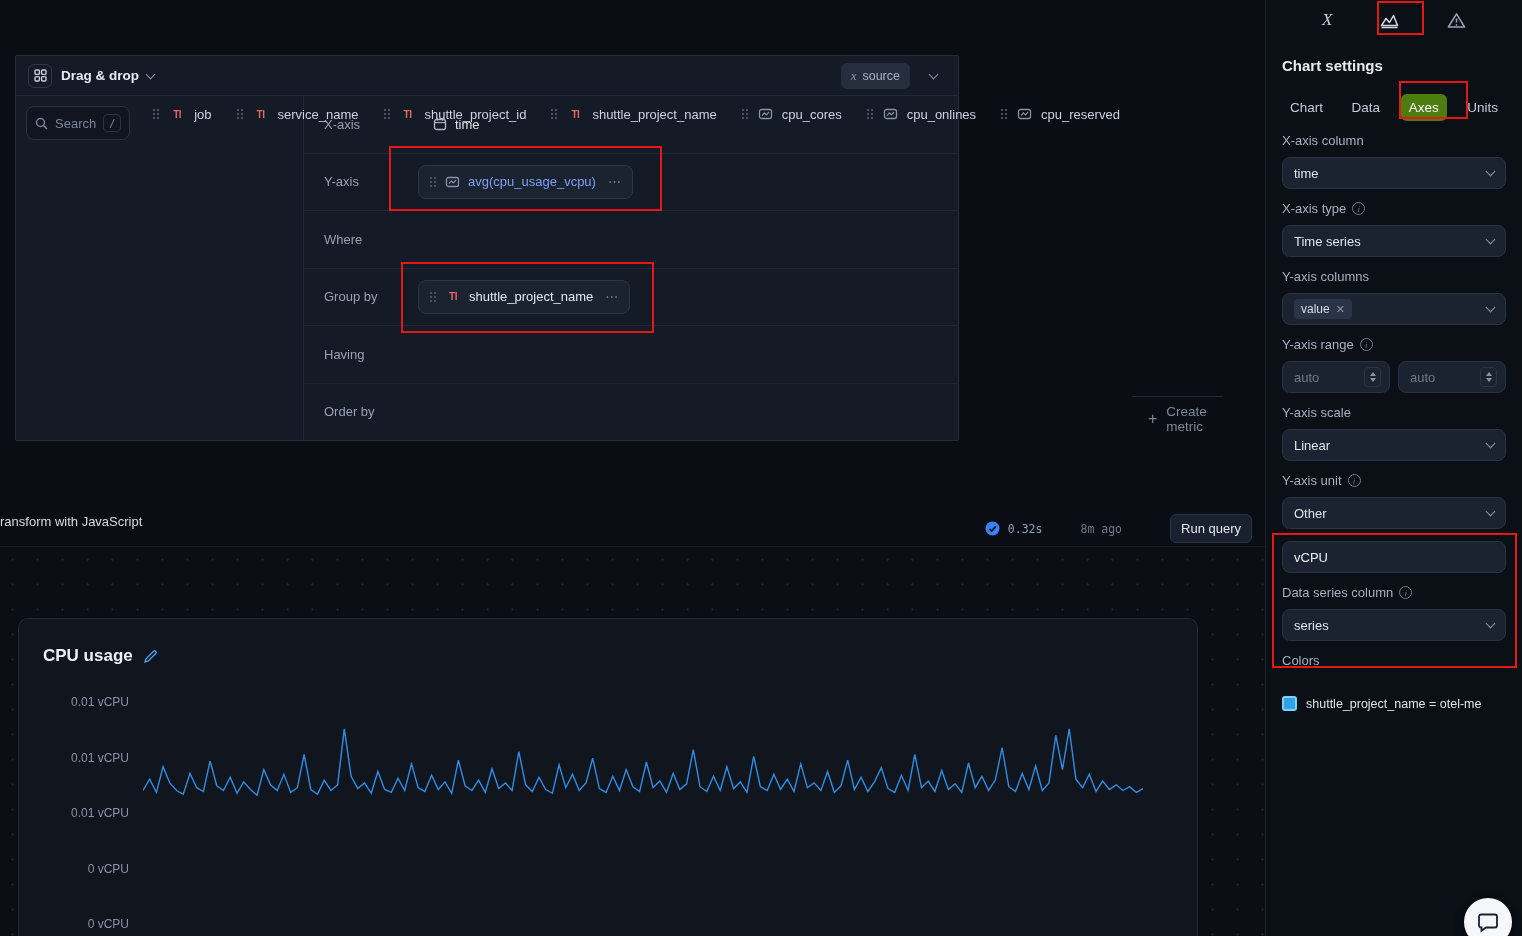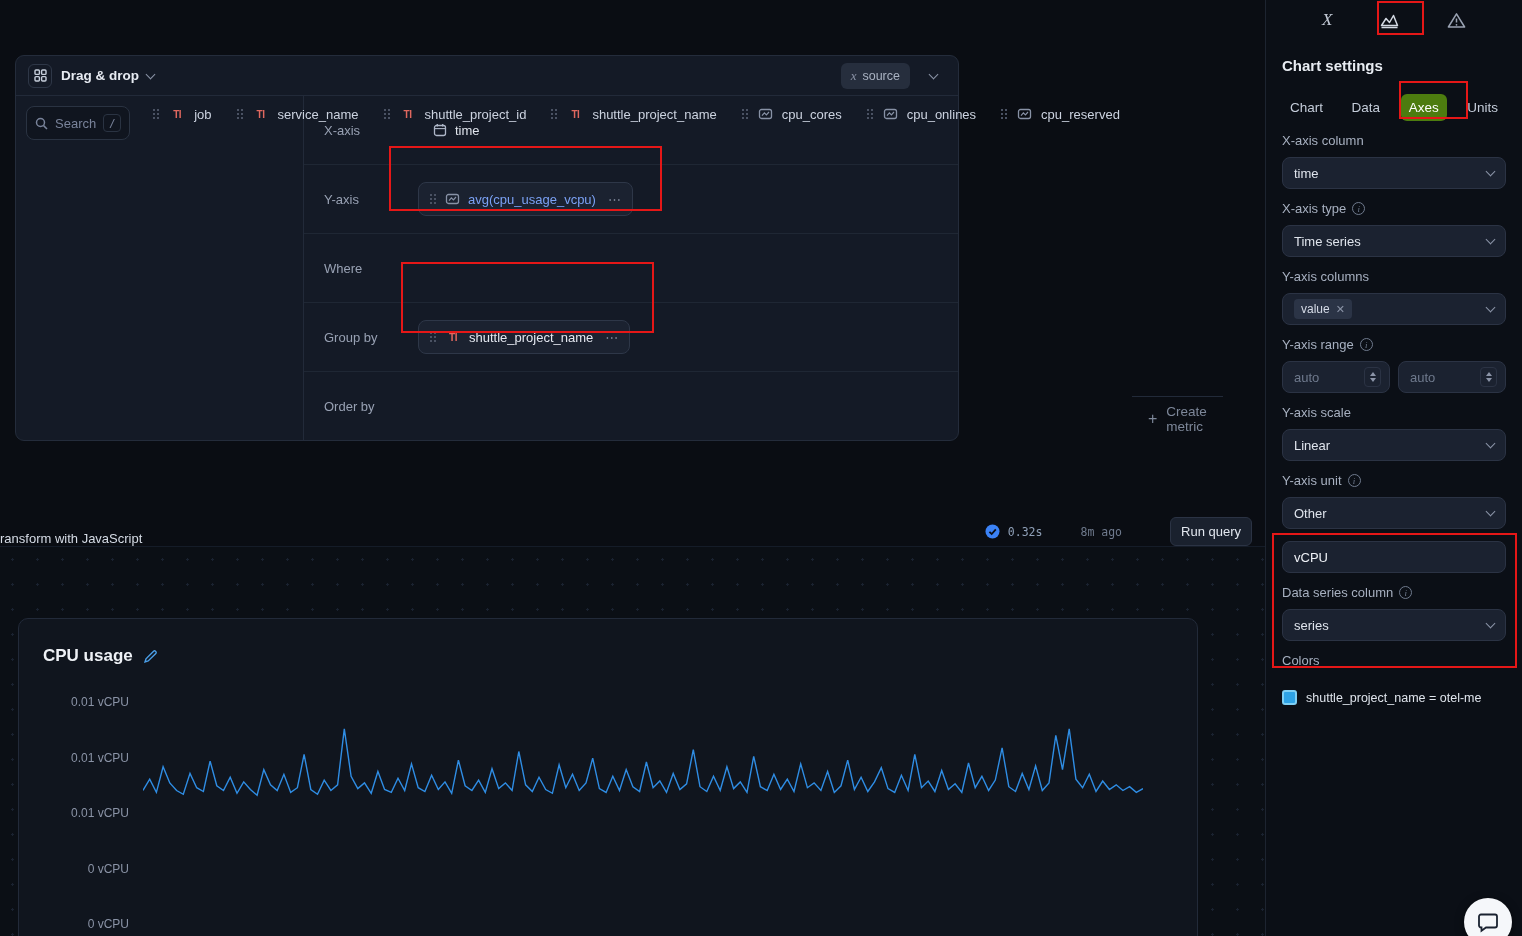--- a/index.html
+++ b/index.html
@@ -3,21 +3,21 @@
 <meta charset="utf-8">
 <style>
   * { margin:0; padding:0; box-sizing:border-box; }
   html,body { width:1522px; height:936px; overflow:hidden; background:#0a0d13;
     font-family:"Liberation Sans", sans-serif; color:#c9d1de; }
   .page { position:relative; width:1522px; height:936px; display:flex; }
   .main { position:relative; width:1265px; height:936px; }
 
   
   .builder-panel { position:absolute; left:15px; top:55px; width:944px; height:386px;
-    background:#141a26; border:1px solid #242c3b; border-radius:9px; display:flex; flex-direction:column; }
+    background:#141a26; border:1px solid #242c3b; border-radius:2px; display:flex; flex-direction:column; }
   .builder-header { height:40px; border-bottom:1px solid #222a39; display:flex; align-items:center; padding:0 12px; }
   .bh-icon { width:24px; height:24px; border:1px solid #2e3747; border-radius:6px; display:flex; align-items:center; justify-content:center; margin-right:9px; }
   .bh-title { font-size:13.5px; font-weight:bold; color:#e7ebf2; }
   .chev { width:7px; height:7px; border-right:1.6px solid #8b94a7; border-bottom:1.6px solid #8b94a7; transform:rotate(45deg); display:inline-block; margin-left:8px; margin-top:-3px; }
   .bh-right { margin-left:auto; display:flex; align-items:center; gap:10px; }
   .source-chip { background:#262e3d; border-radius:6px; height:26px; display:flex; align-items:center; padding:0 10px; gap:6px; cursor:pointer; }
   .source-x { font-family:"Liberation Serif", serif; font-style:italic; font-size:13px; color:#8b94a7; }
   .source-label { font-size:12.5px; color:#aab3c2; }
   .hdr-chev-btn { width:26px; height:26px; display:flex; align-items:center; justify-content:center; border-radius:6px; cursor:pointer; }
 
@@ -38,21 +38,21 @@
   .q-row { flex:1; display:flex; align-items:center; }
   .q-row + .q-row { border-top:1px solid #1f2734; }
   .q-label { width:114px; padding-left:20px; font-size:13px; color:#98a1b3; flex:none; }
   .q-plain { display:flex; align-items:center; gap:8px; margin-left:15px; font-size:13px; color:#dfe4ec; }
   .pill { display:flex; align-items:center; gap:8px; background:#1b2230; border:1px solid #2e3748; border-radius:8px; height:34px; padding:0 10px; cursor:pointer; }
   .pill-text-blue { font-size:13px; color:#7ba1f4; }
   .pill-text { font-size:13px; color:#e4e8f0; }
   .pill-menu { color:#8b94a7; font-size:13px; letter-spacing:1px; margin-left:4px; cursor:pointer; }
 
   
-  .toolbar { position:absolute; left:0; top:514px; width:1265px; height:33px; display:flex; align-items:flex-end; border-bottom:1px solid #151c28; }
+  .toolbar { position:absolute; left:0; top:514px; width:1265px; height:33px; display:flex; align-items:flex-start; border-bottom:1px solid #151c28; }
   .transform-label { font-size:13px; color:#d6dce6; }
   .tb-right { margin-left:auto; display:flex; align-items:center; padding-right:13px; }
   .mono { font-family:"DejaVu Sans Mono", monospace; font-size:11.5px; }
   .dur { color:#8fa0b8; margin-left:8px; }
   .ago { color:#6f7a8d; margin-left:38px; }
   .run-btn { margin-left:48px; background:#1a212e; border:1px solid #2b3344; border-radius:6px; color:#e2e7ef; font-size:13px; padding:6px 10px; cursor:pointer; }
 
   
   .canvas { position:absolute; left:0; top:547px; width:1265px; height:389px; background:#0b0f15;
     background-image:radial-gradient(circle, #1a2230 1px, transparent 1.1px); background-size:25px 25px; }
@@ -77,21 +77,21 @@
   .dd { margin-top:9px; height:32px; background:#1b2230; border:1px solid #2b3344; border-radius:8px; display:flex; align-items:center; padding:0 11px; font-size:13px; color:#dfe4ec; cursor:pointer; }
   .dd .chev { margin-left:auto; }
   .tag { background:#2b3446; border-radius:4px; font-size:12px; color:#d5dbe6; padding:3px 7px; display:flex; align-items:center; gap:6px; }
   .tag-x { color:#8b94a7; font-size:11px; cursor:pointer; }
   .range-row { margin-top:9px; display:flex; justify-content:space-between; }
   .spin { width:108px; height:32px; background:#1b2230; border:1px solid #2b3344; border-radius:8px; display:flex; align-items:center; padding:0 8px 0 11px; font-size:13px; color:#6f7a8d; }
   .stepper { margin-left:auto; width:17px; height:20px; border:1px solid #2b3344; border-radius:4px; display:flex; flex-direction:column; align-items:center; justify-content:center; gap:2px; cursor:pointer; }
   .tri-up { width:0; height:0; border-left:3.5px solid transparent; border-right:3.5px solid transparent; border-bottom:4px solid #8b94a7; }
   .tri-dn { width:0; height:0; border-left:3.5px solid transparent; border-right:3.5px solid transparent; border-top:4px solid #8b94a7; }
   .unit-input { margin-top:12px; height:32px; width:100%; background:#1b2230; border:1px solid #2b3344; border-radius:8px; padding:0 11px; font-size:13px; color:#eef1f6; font-family:"Liberation Sans", sans-serif; }
-  .color-row { margin-top:22px; display:flex; align-items:center; gap:9px; }
+  .color-row { margin-top:28px; display:flex; align-items:center; gap:9px; }
   .swatch { width:15px; height:15px; border-radius:3px; background:#2ea3e6; border:2px solid #7fd0f5; flex:none; }
   .color-label { font-size:12.5px; color:#dfe4ec; white-space:nowrap; overflow:hidden; }
 
   
   .anno { position:absolute; border:2.5px solid #e51717; z-index:40; pointer-events:none; }
   .chat-fab { position:absolute; right:10px; bottom:-10px; width:48px; height:48px; border-radius:50%; background:#f5f7fa; display:flex; align-items:center; justify-content:center; z-index:30; cursor:pointer; box-shadow:0 2px 8px rgba(0,0,0,.5); }
 </style>
 </head>
 <body>
 
@@ -229,20 +229,23 @@
           <div class="q-row">
             <span class="q-label">Group by</span>
             <div class="pill">
               <span class="drag-dots"></span>
               <span class="ti">TI</span>
               <span class="pill-text">shuttle_project_name</span>
               <span class="pill-menu">⋯</span>
             </div>
           </div>
 
+          <div class="q-row">
+            <span class="q-label">Having</span>
+          </div>
 
           <div class="q-row">
             <span class="q-label">Order by</span>
           </div>
         </div>
       </div>
     </div>
 
     <div class="toolbar">
       <span class="transform-label">ransform with JavaScript</span>

